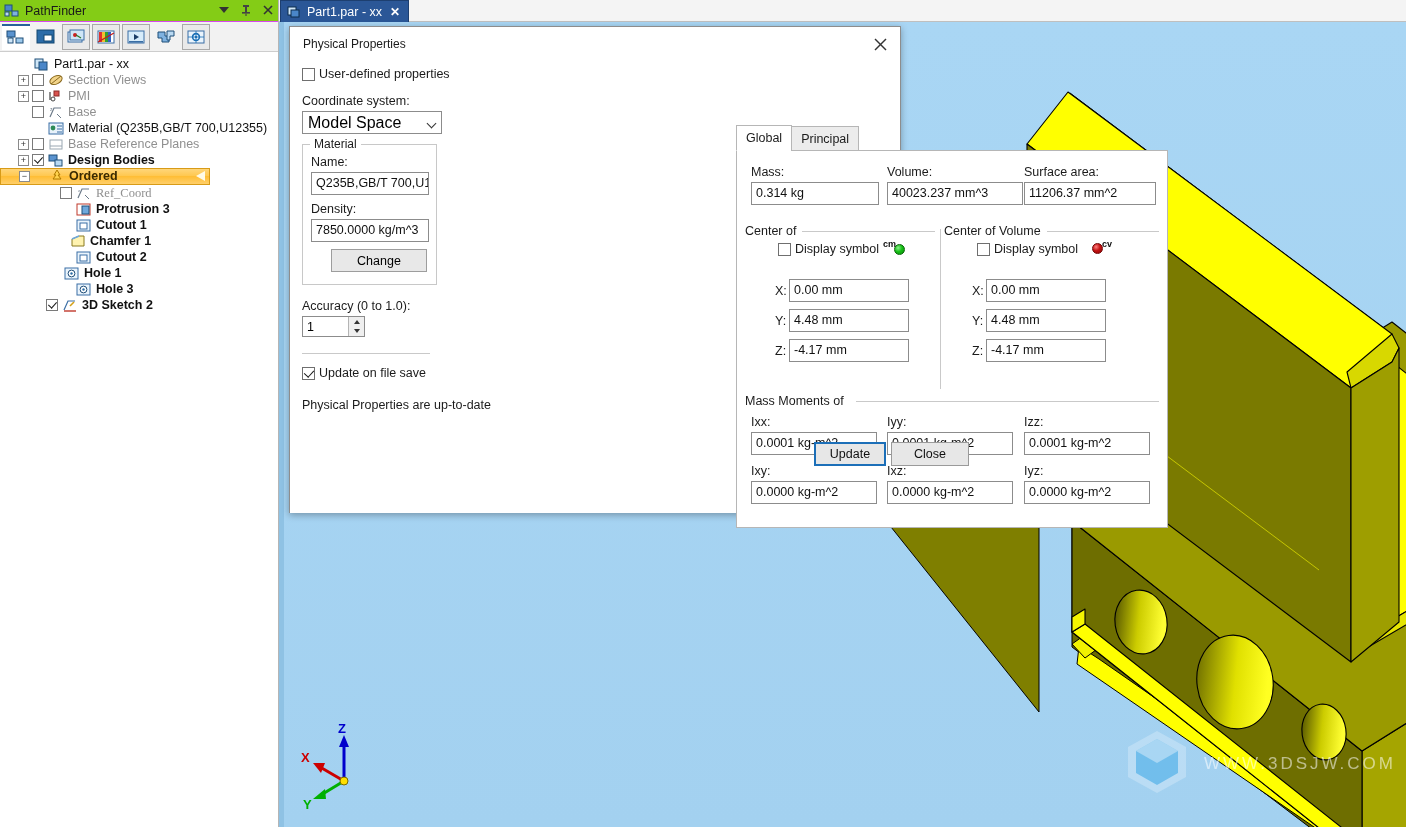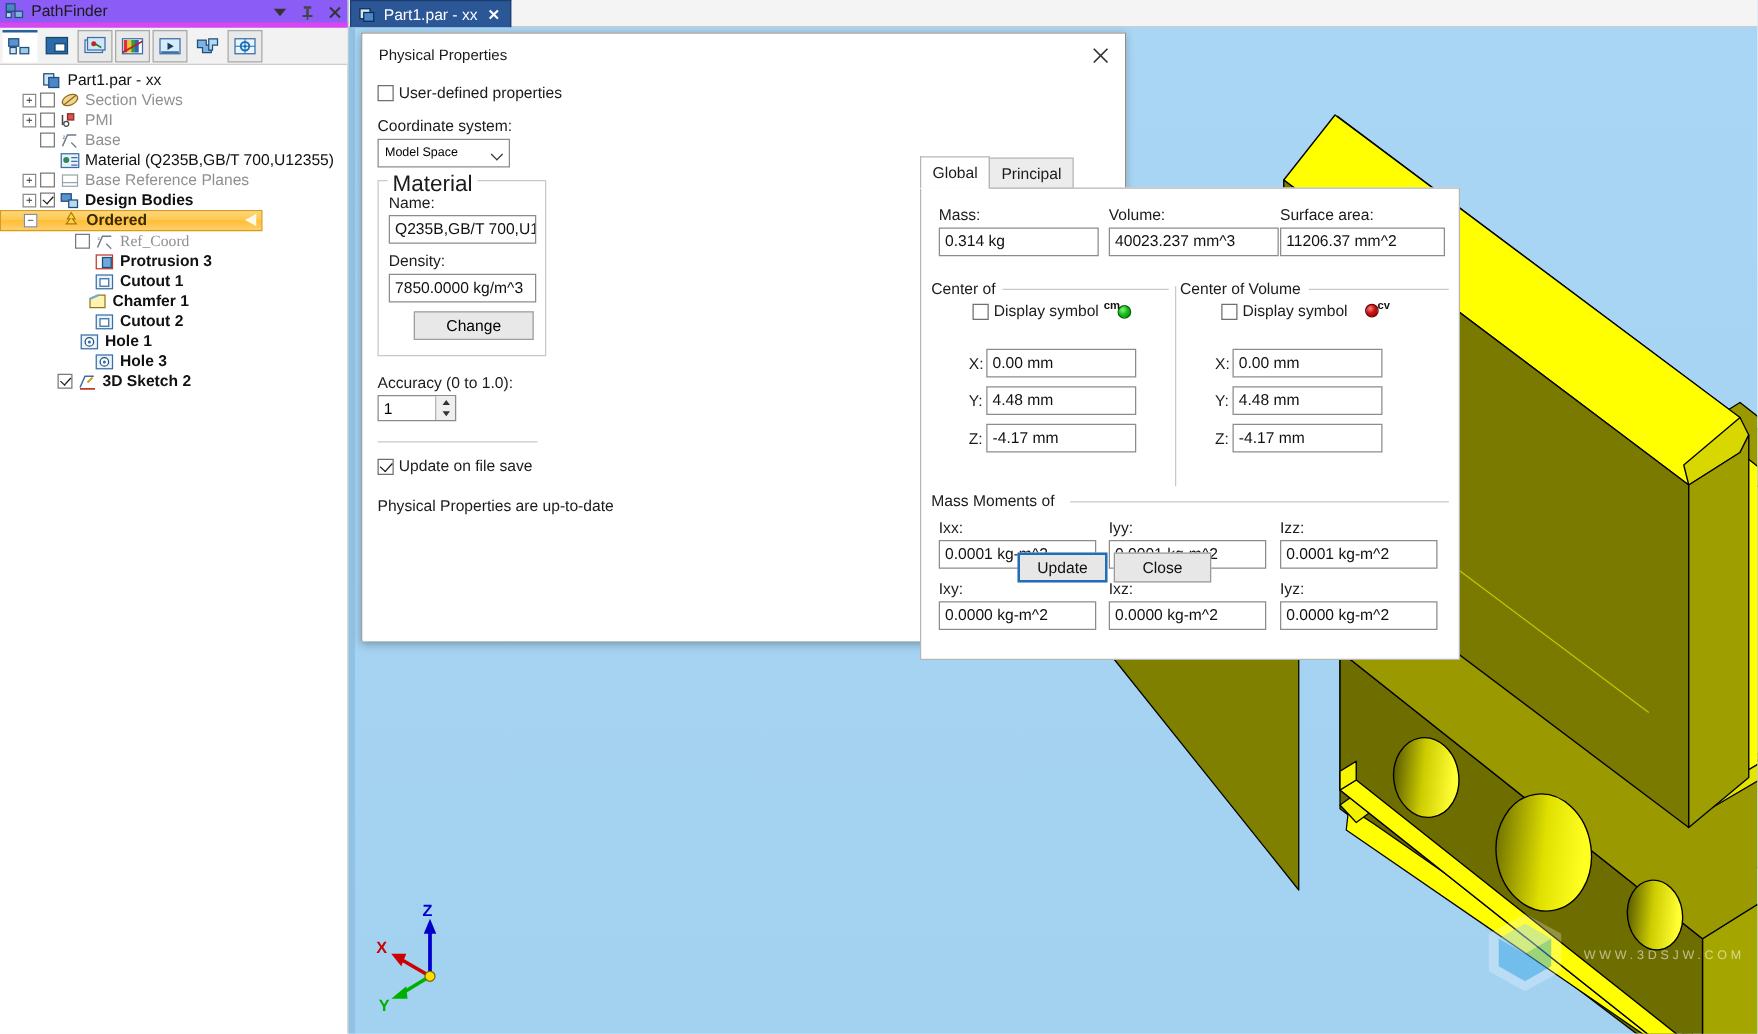--- a/index.html
+++ b/index.html
@@ -16,24 +16,24 @@
   
   #pathfinder {
     position: absolute; left: 0; top: 0;
     width: 279px; height: 827px;
     background: #ffffff;
     border-right: 1px solid #b5b5b5;
   }
   .pf-titlebar {
     position: relative;
     height: 22px;
-    background: #8b5cf6;
+    background: #84cc16;
     display: flex; align-items: center;
     padding-left: 4px;
-    border-bottom: 4px solid #d946ef;
+    border-bottom: 1px solid #d946ef;
   }
   .pf-title-icon { width: 16px; height: 16px; margin-right: 5px; position: relative; }
   .pf-title-text { font-size: 12.5px; color: #1a1a1a; }
   .pf-title-btns {
     position: absolute; right: 3px; top: 2px;
     display: flex; gap: 8px; align-items: center;
   }
   .pf-tbtn { width: 14px; height: 16px; display: flex; align-items: center; justify-content: center;
              color: #333; font-size: 11px; cursor: pointer; }
 
@@ -119,21 +119,21 @@
   #vp-canvas svg { display: block; }
 
   
   #watermark {
     position: absolute; right: 10px; bottom: 28px;
     display: flex; align-items: center; gap: 10px;
     opacity: 0.55; pointer-events: none;
   }
   #wm-text { color: #ffffff; }
   #wm-main { font-size: 38px; font-weight: bold; letter-spacing: 1px; line-height: 1; }
-  #wm-sub { font-size: 10px; letter-spacing: 3px; margin-top: 4px; }
+  #wm-sub { font-size: 17px; letter-spacing: 3px; margin-top: 4px; }
 
   
   #axis-triad { position: absolute; left: 20px; bottom: 18px; width: 90px; height: 90px; }
 
   
   #ppdlg {
     position: absolute; left: 289px; top: 26px;
     width: 612px; height: 487px;
     background: #ffffff;
     border: 1px solid #8d8d8d;
@@ -171,36 +171,36 @@
     padding: 2px 4px; height: 23px; line-height: 17px;
     font-family: "Liberation Sans", sans-serif;
     overflow: hidden; white-space: nowrap;
   }
 
   
   #pp-left { position: absolute; left: 12px; top: 6px; width: 148px; }
   #udp-row { display: flex; align-items: center; gap: 4px; margin-bottom: 13px; }
   #cs-label { margin-bottom: 3px; }
   #cs-select {
-    position: relative; width: 106px; height: 23px;
+    position: relative; width: 140px; height: 23px;
     border: 1px solid #8c8c8c; background: #fff;
     display: flex; align-items: center; padding-left: 5px;
-    font-size: 10px; cursor: pointer;
+    font-size: 16px; cursor: pointer;
   }
   #cs-select .chev {
     position: absolute; right: 6px; top: 8px;
     width: 7px; height: 7px; border-right: 1.6px solid #333; border-bottom: 1.6px solid #333;
     transform: rotate(45deg);
   }
   #mat-group {
     position: relative; margin-top: 10px; width: 135px;
     border: 1px solid #c8c8c8; padding: 10px 8px 12px 8px;
   }
   #mat-legend {
-    position: absolute; left: 7px; top: -8px; background: #fff; padding: 0 4px; font-size: 18px;
+    position: absolute; left: 7px; top: -8px; background: #fff; padding: 0 4px; font-size: 12px;
   }
   #btn-change {
     margin-top: 7px; margin-left: 20px;
     width: 96px; height: 23px;
     border: 1px solid #9d9d9d; background: #e8e8e8;
     display: flex; align-items: center; justify-content: center;
     font-size: 12.5px; cursor: pointer;
   }
   #acc-label { margin-top: 14px; }
   #acc-spin {

